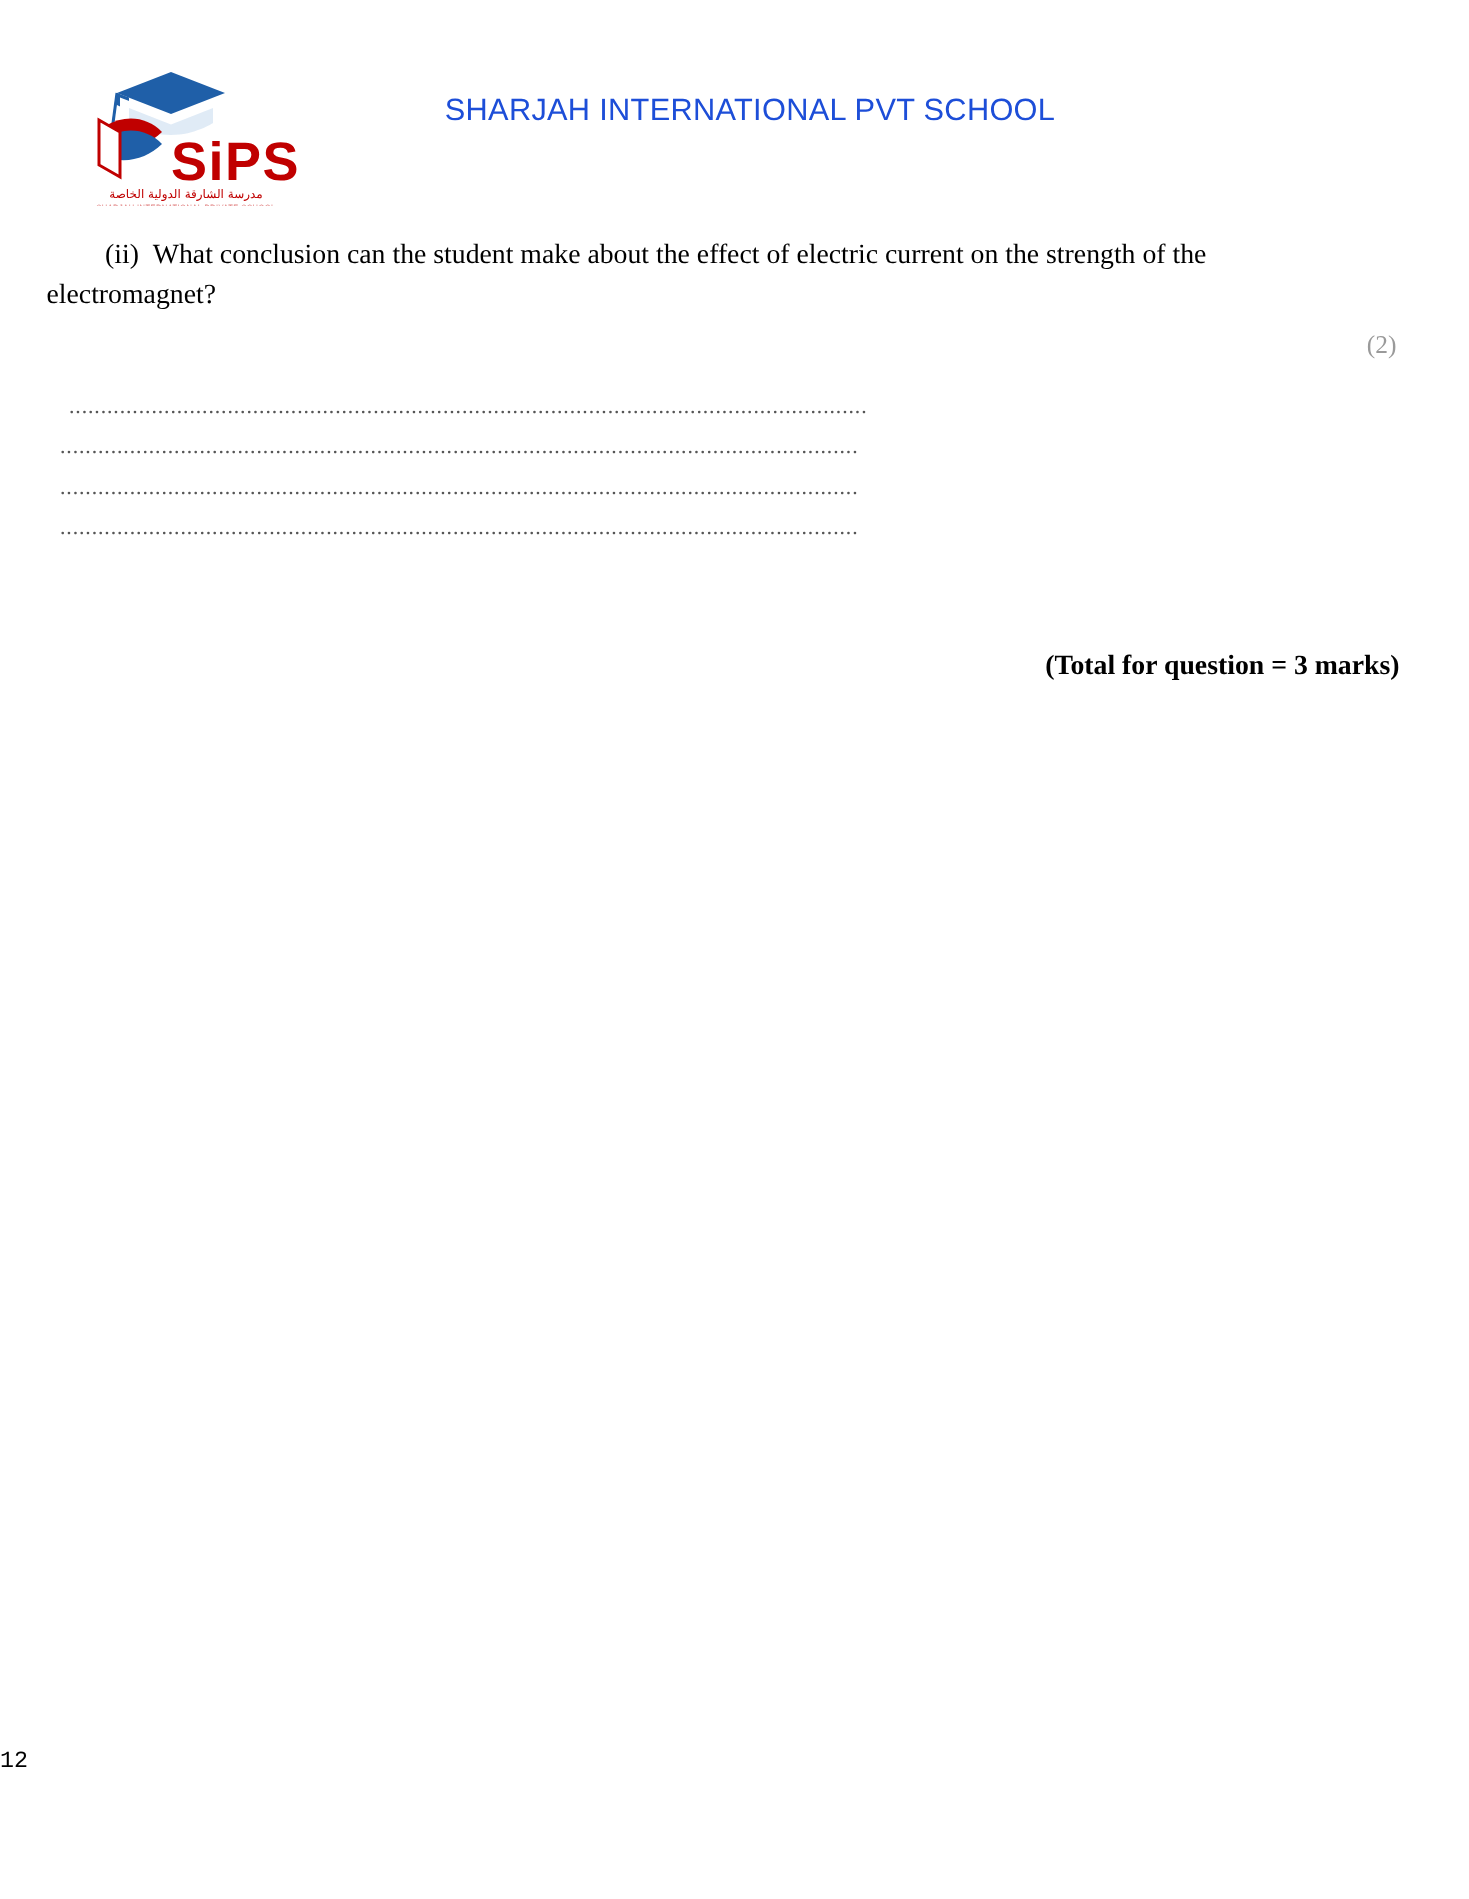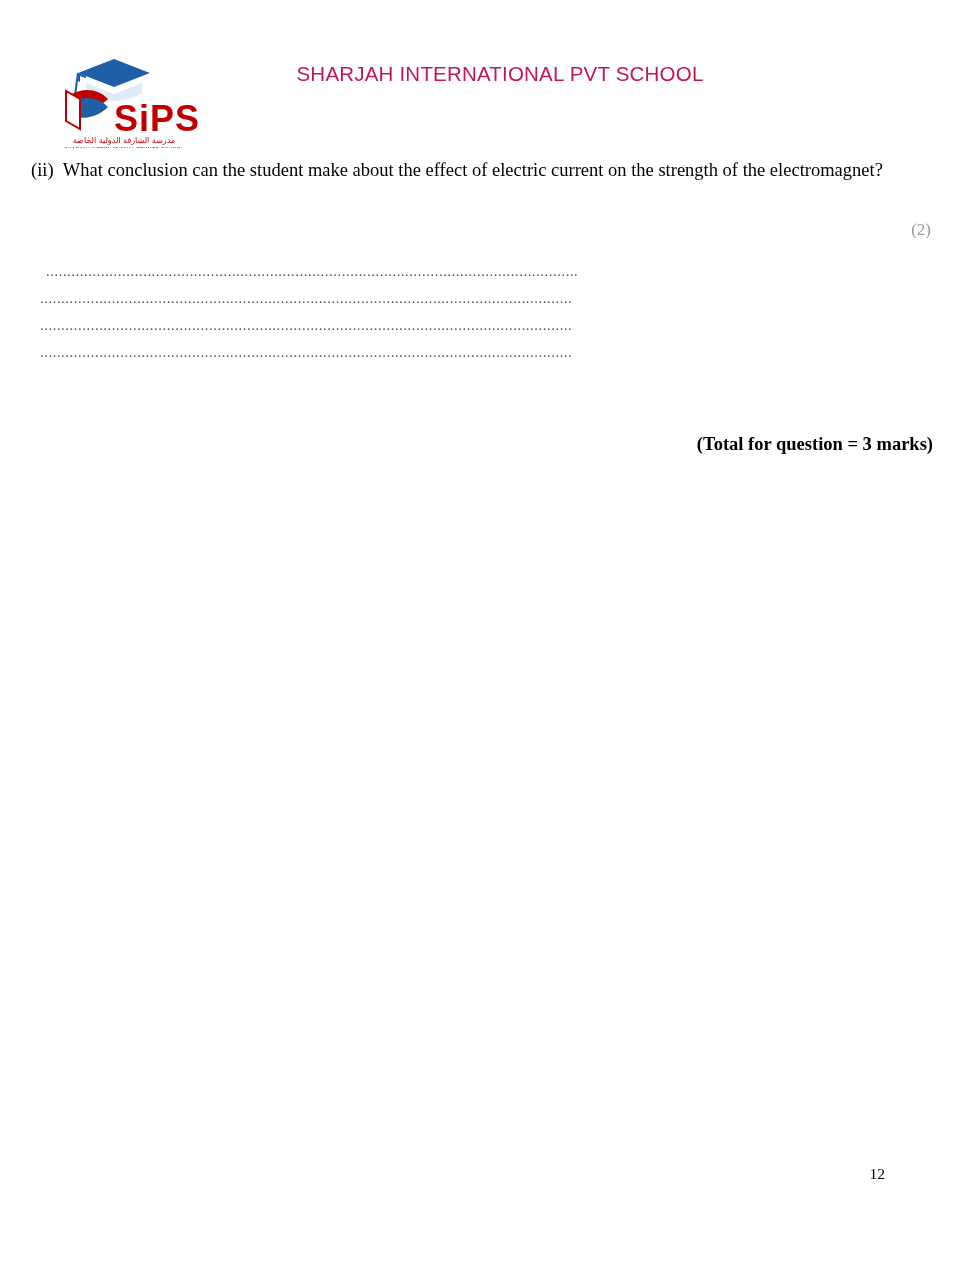--- a/index.html
+++ b/index.html
@@ -20,53 +20,54 @@
   .header {
     position: absolute;
     top: 28px;
     left: 0;
     width: 979px;
     height: 110px;
   }
   .logo-block {
     position: absolute;
     left: 36px;
-    top: 15px;
+    top: 4px;
     width: 175px;
     height: 105px;
   }
   .logo-svg { display: block; }
   .school-title {
     position: absolute;
     left: 240px;
     top: 30px;
     width: 520px;
     text-align: center;
     font-family: "Liberation Sans", sans-serif;
     font-size: 20.5px;
-    color: #be185d;
+    color: #1d4ed8;
     letter-spacing: 0.2px;
     line-height: 31px;
     white-space: nowrap;
   }
   .school-title .line2 {
     display: block;
   }
 
   
   .question {
     position: absolute;
     left: 31px;
     top: 157px;
     width: 890px;
     font-size: 18.5px;
     line-height: 27px;
   }
   .question .qnum {
     display: inline;
+    margin-left: 39px;
   }
   .marks {
     position: absolute;
     right: 48px;
     top: 220px;
     font-size: 17px;
     color: #9a9a9a;
     font-family: "Liberation Serif", serif;
   }
 
@@ -95,23 +96,23 @@
     font-size: 18.5px;
     font-weight: bold;
     font-family: "Liberation Serif", serif;
   }
 
   .page-number {
     position: absolute;
     left: 0;
     top: 1165px;
     width: 885px;
-    text-align: right;
+    text-align: left;
     font-size: 15.5px;
-    font-family: Liberation Serif, serif;
+    font-family: Liberation Mono, monospace;
   }
 </style>
 </head>
 <body>
 
 <div class="header">
 
   <div class="logo-block">
     <svg class="logo-svg" width="175" height="105" viewBox="0 0 175 105" xmlns="http://www.w3.org/2000/svg">
 

